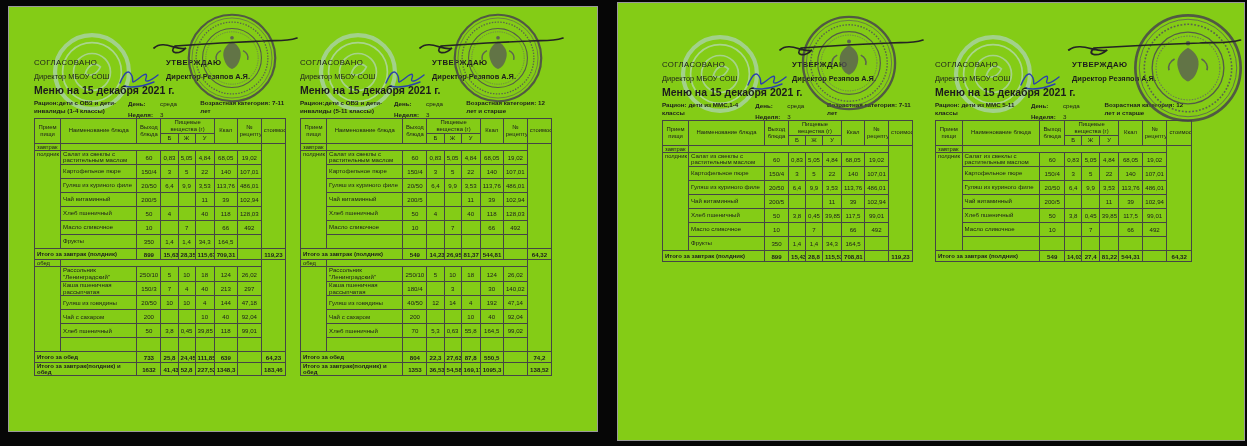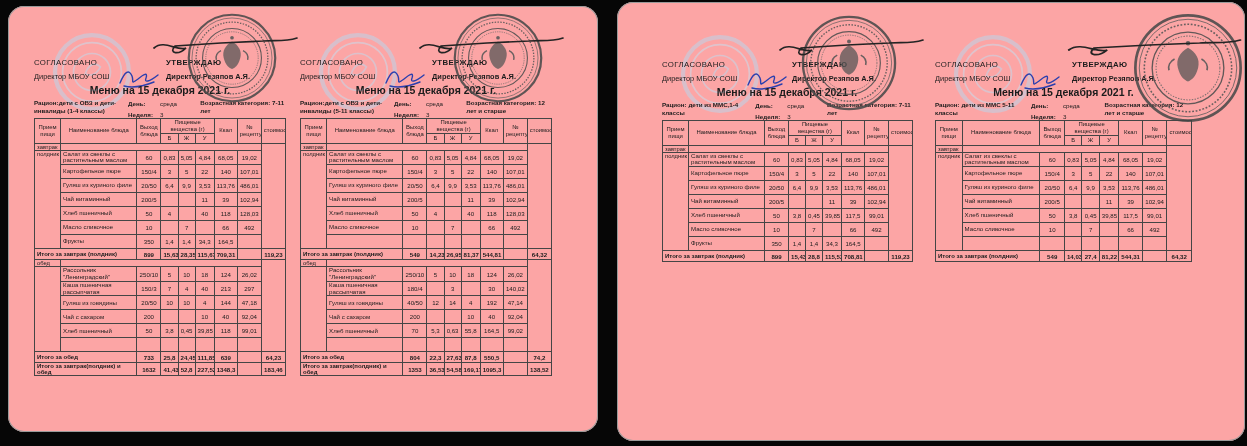--- a/index.html
+++ b/index.html
@@ -1,41 +1,41 @@
 <!DOCTYPE html>
 <html><head>
 <meta charset="utf-8">
 <style>
   html,body{margin:0;padding:0;}
   body{
     width:1247px;height:446px;position:relative;background:#060606;
     font-family:"Liberation Sans","DejaVu Sans",sans-serif;color:#1c1c1c;overflow:hidden;
   }
-  .page{position:absolute;background:#fca5a5;box-shadow:0 0 0 1px #9a9a9a inset;border-radius:16px;}
+  .page{position:absolute;background:#84cc16;box-shadow:0 0 0 1px #9a9a9a inset;}
   #page-left{left:8px;top:6px;width:590px;height:426px;}
   #page-right{left:617px;top:2px;width:628px;height:439px;}
 
   .menu-block{position:absolute;}
   .block-header{position:relative;height:76px;z-index:1;}
 
   .watermark{position:absolute;left:16px;top:-12px;width:84px;height:84px;z-index:0;opacity:.55;}
   .stamp{position:absolute;z-index:2;right:8px;top:-30px;width:92px;height:92px;opacity:.88;}
   .penstroke{position:absolute;z-index:3;right:-14px;top:-14px;width:150px;height:30px;}
   section[data-block="2"] .stamp{right:14px;width:98px;height:98px;}
   section[data-block="3"] .stamp{right:-52px;width:112px;height:112px;top:-32px;}
   section[data-block="3"] .penstroke{right:-52px;width:180px;}
 
   .agree-row{display:flex;justify-content:space-between;padding-top:16px;position:relative;z-index:1;}
   .agree-left{position:relative;}
   .agree-label{font-size:7.8px;letter-spacing:.4px;}
   .agree-sub{font-size:7.4px;margin-top:5px;}
   .agree-right{padding-right:36px;font-weight:bold;}
   .sig{position:absolute;left:84px;top:8px;width:44px;height:24px;}
 
-  .menu-title{text-align:center;font-weight:bold;font-size:10.5px;margin-top:3px;position:relative;z-index:1;}
+  .menu-title{text-align:left;font-weight:bold;font-size:10.5px;margin-top:3px;position:relative;z-index:1;}
   .meta{display:flex;margin-top:3px;font-size:6.2px;position:relative;z-index:1;}
   .meta-ration{width:37%;font-weight:bold;line-height:1.35;}
   .meta-mid{width:27%;line-height:1.7;padding-left:6px;}
   .meta-mid .lbl{font-weight:bold;display:inline-block;width:32px;}
   .meta-age{width:36%;font-weight:bold;line-height:1.35;padding-left:8px;}
 
   table.menu-table{border-collapse:collapse;width:100%;table-layout:fixed;font-size:6.1px;position:relative;z-index:1;}
   .menu-table th,.menu-table td{border:1px solid #454545;padding:0 2px;vertical-align:middle;overflow:hidden;}
   .menu-table th{font-weight:normal;font-size:5.9px;text-align:center;line-height:1.15;}
   tr.head-row th{height:12px;}

